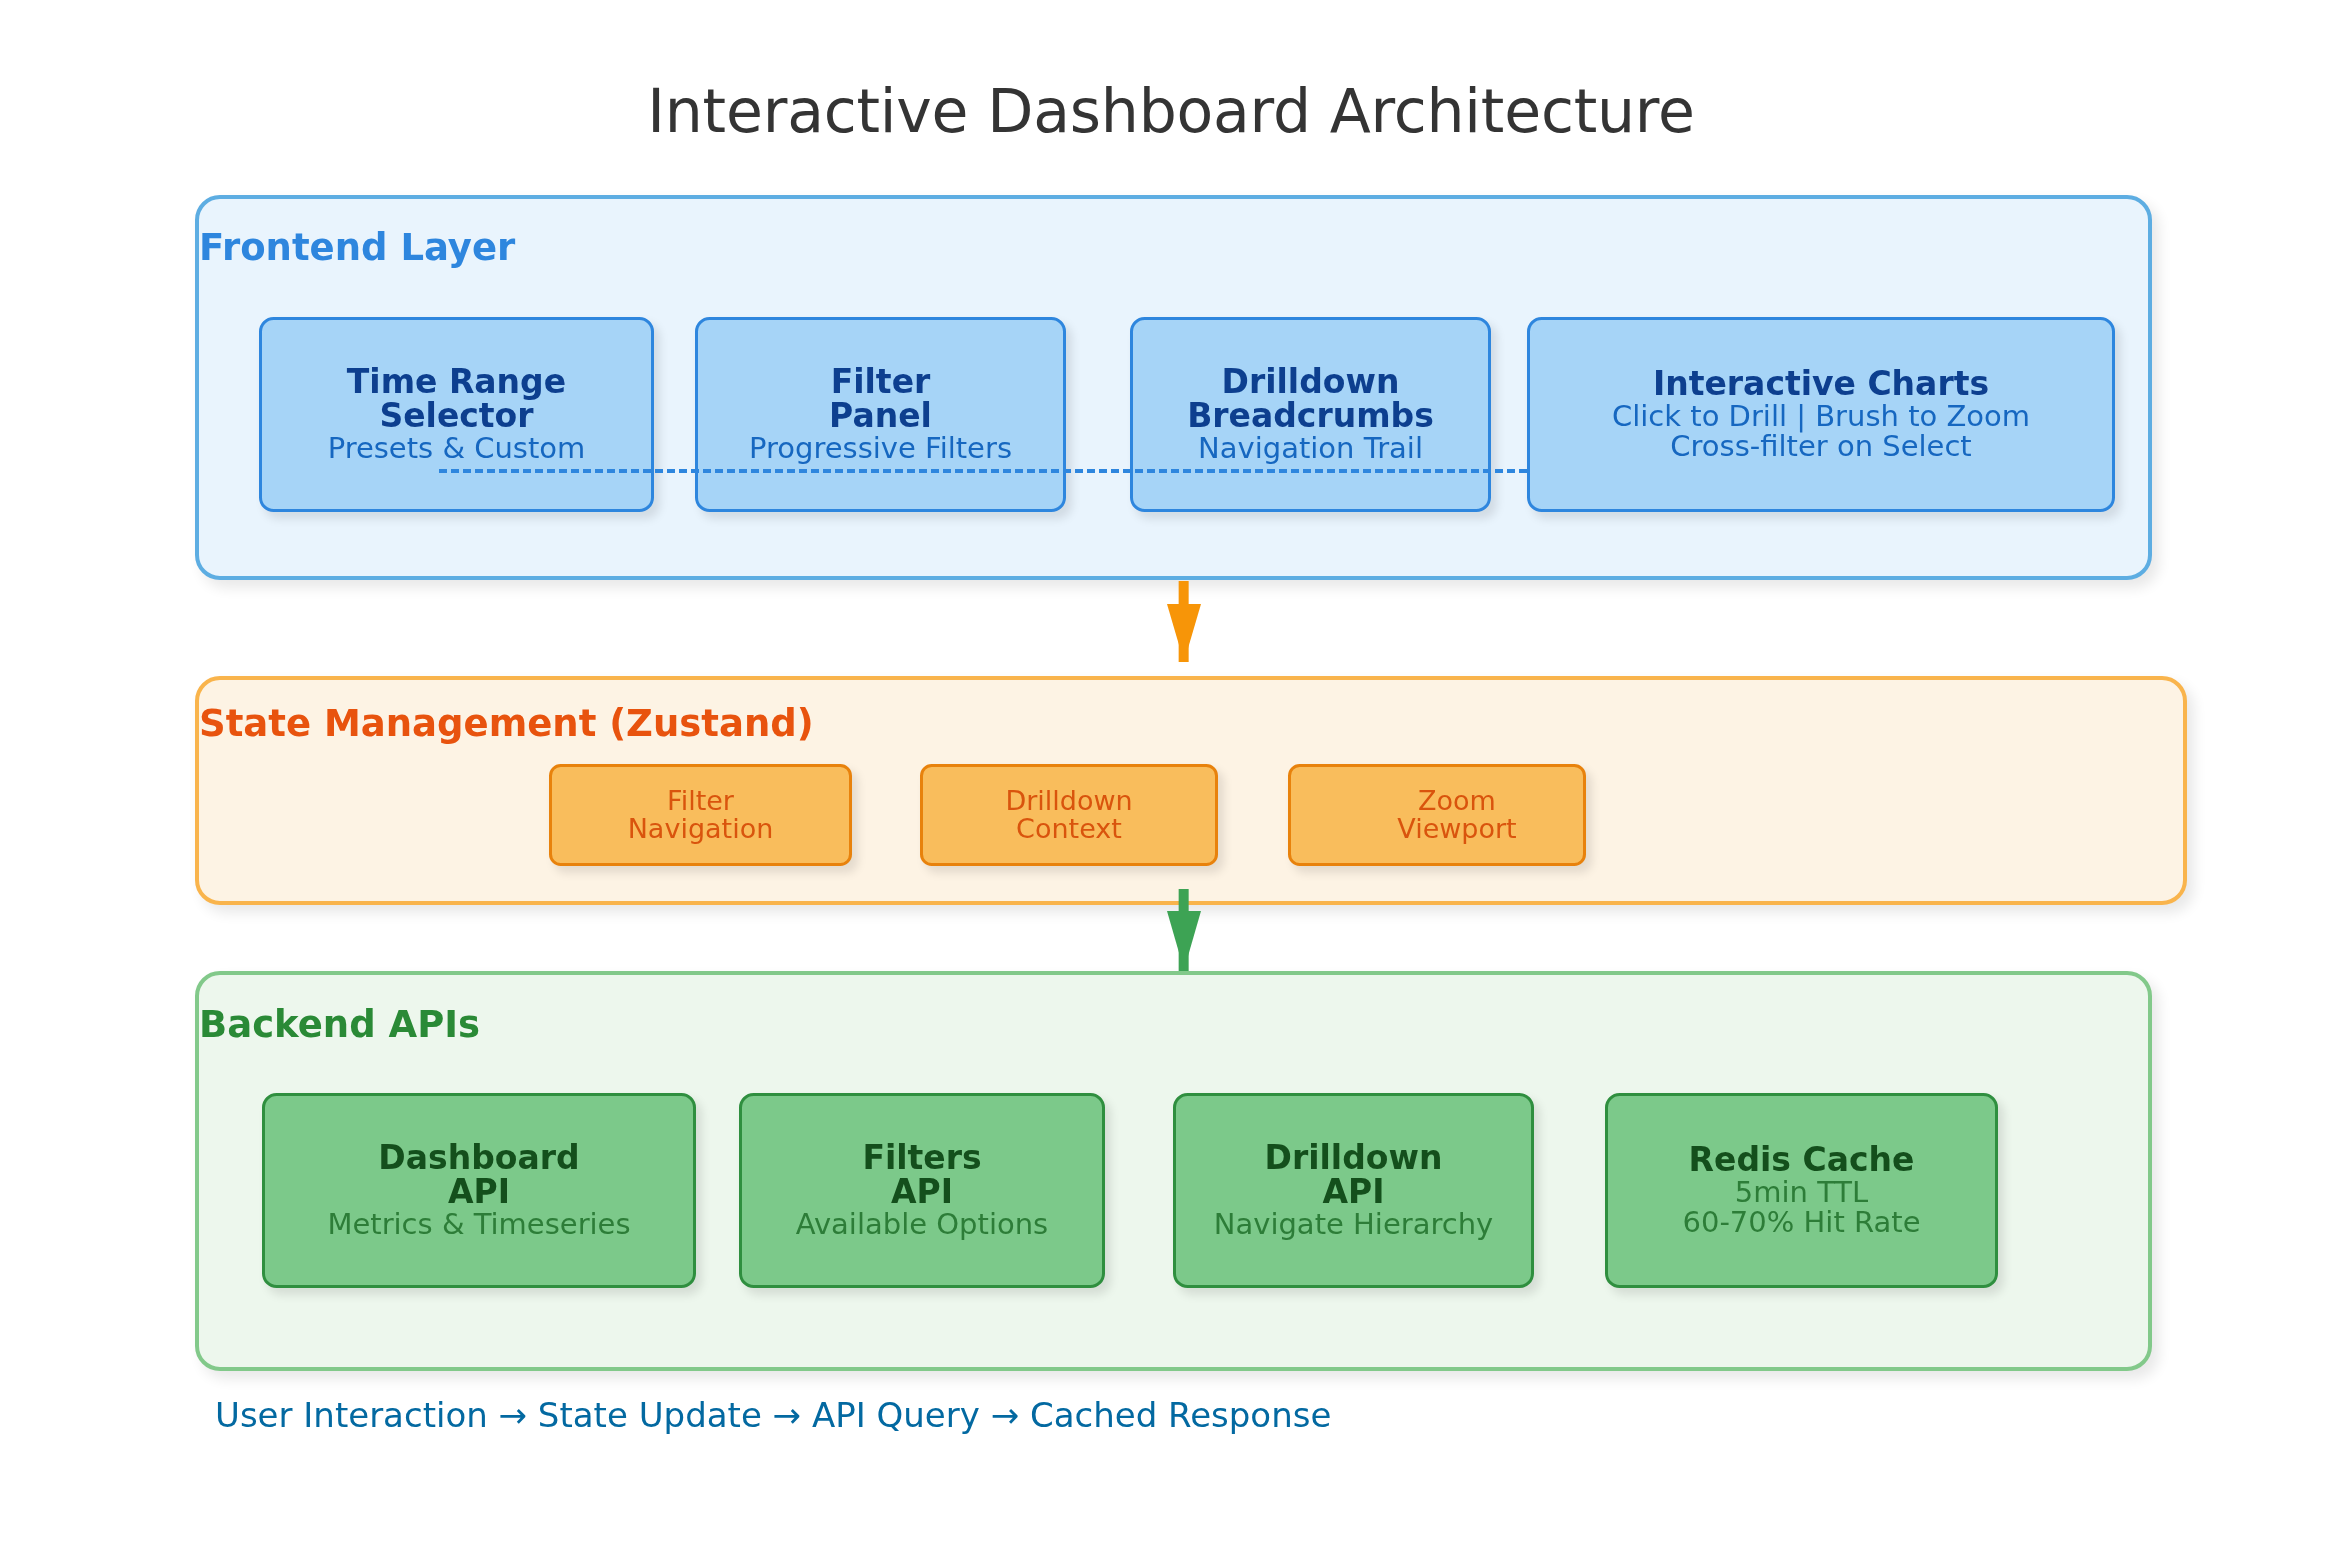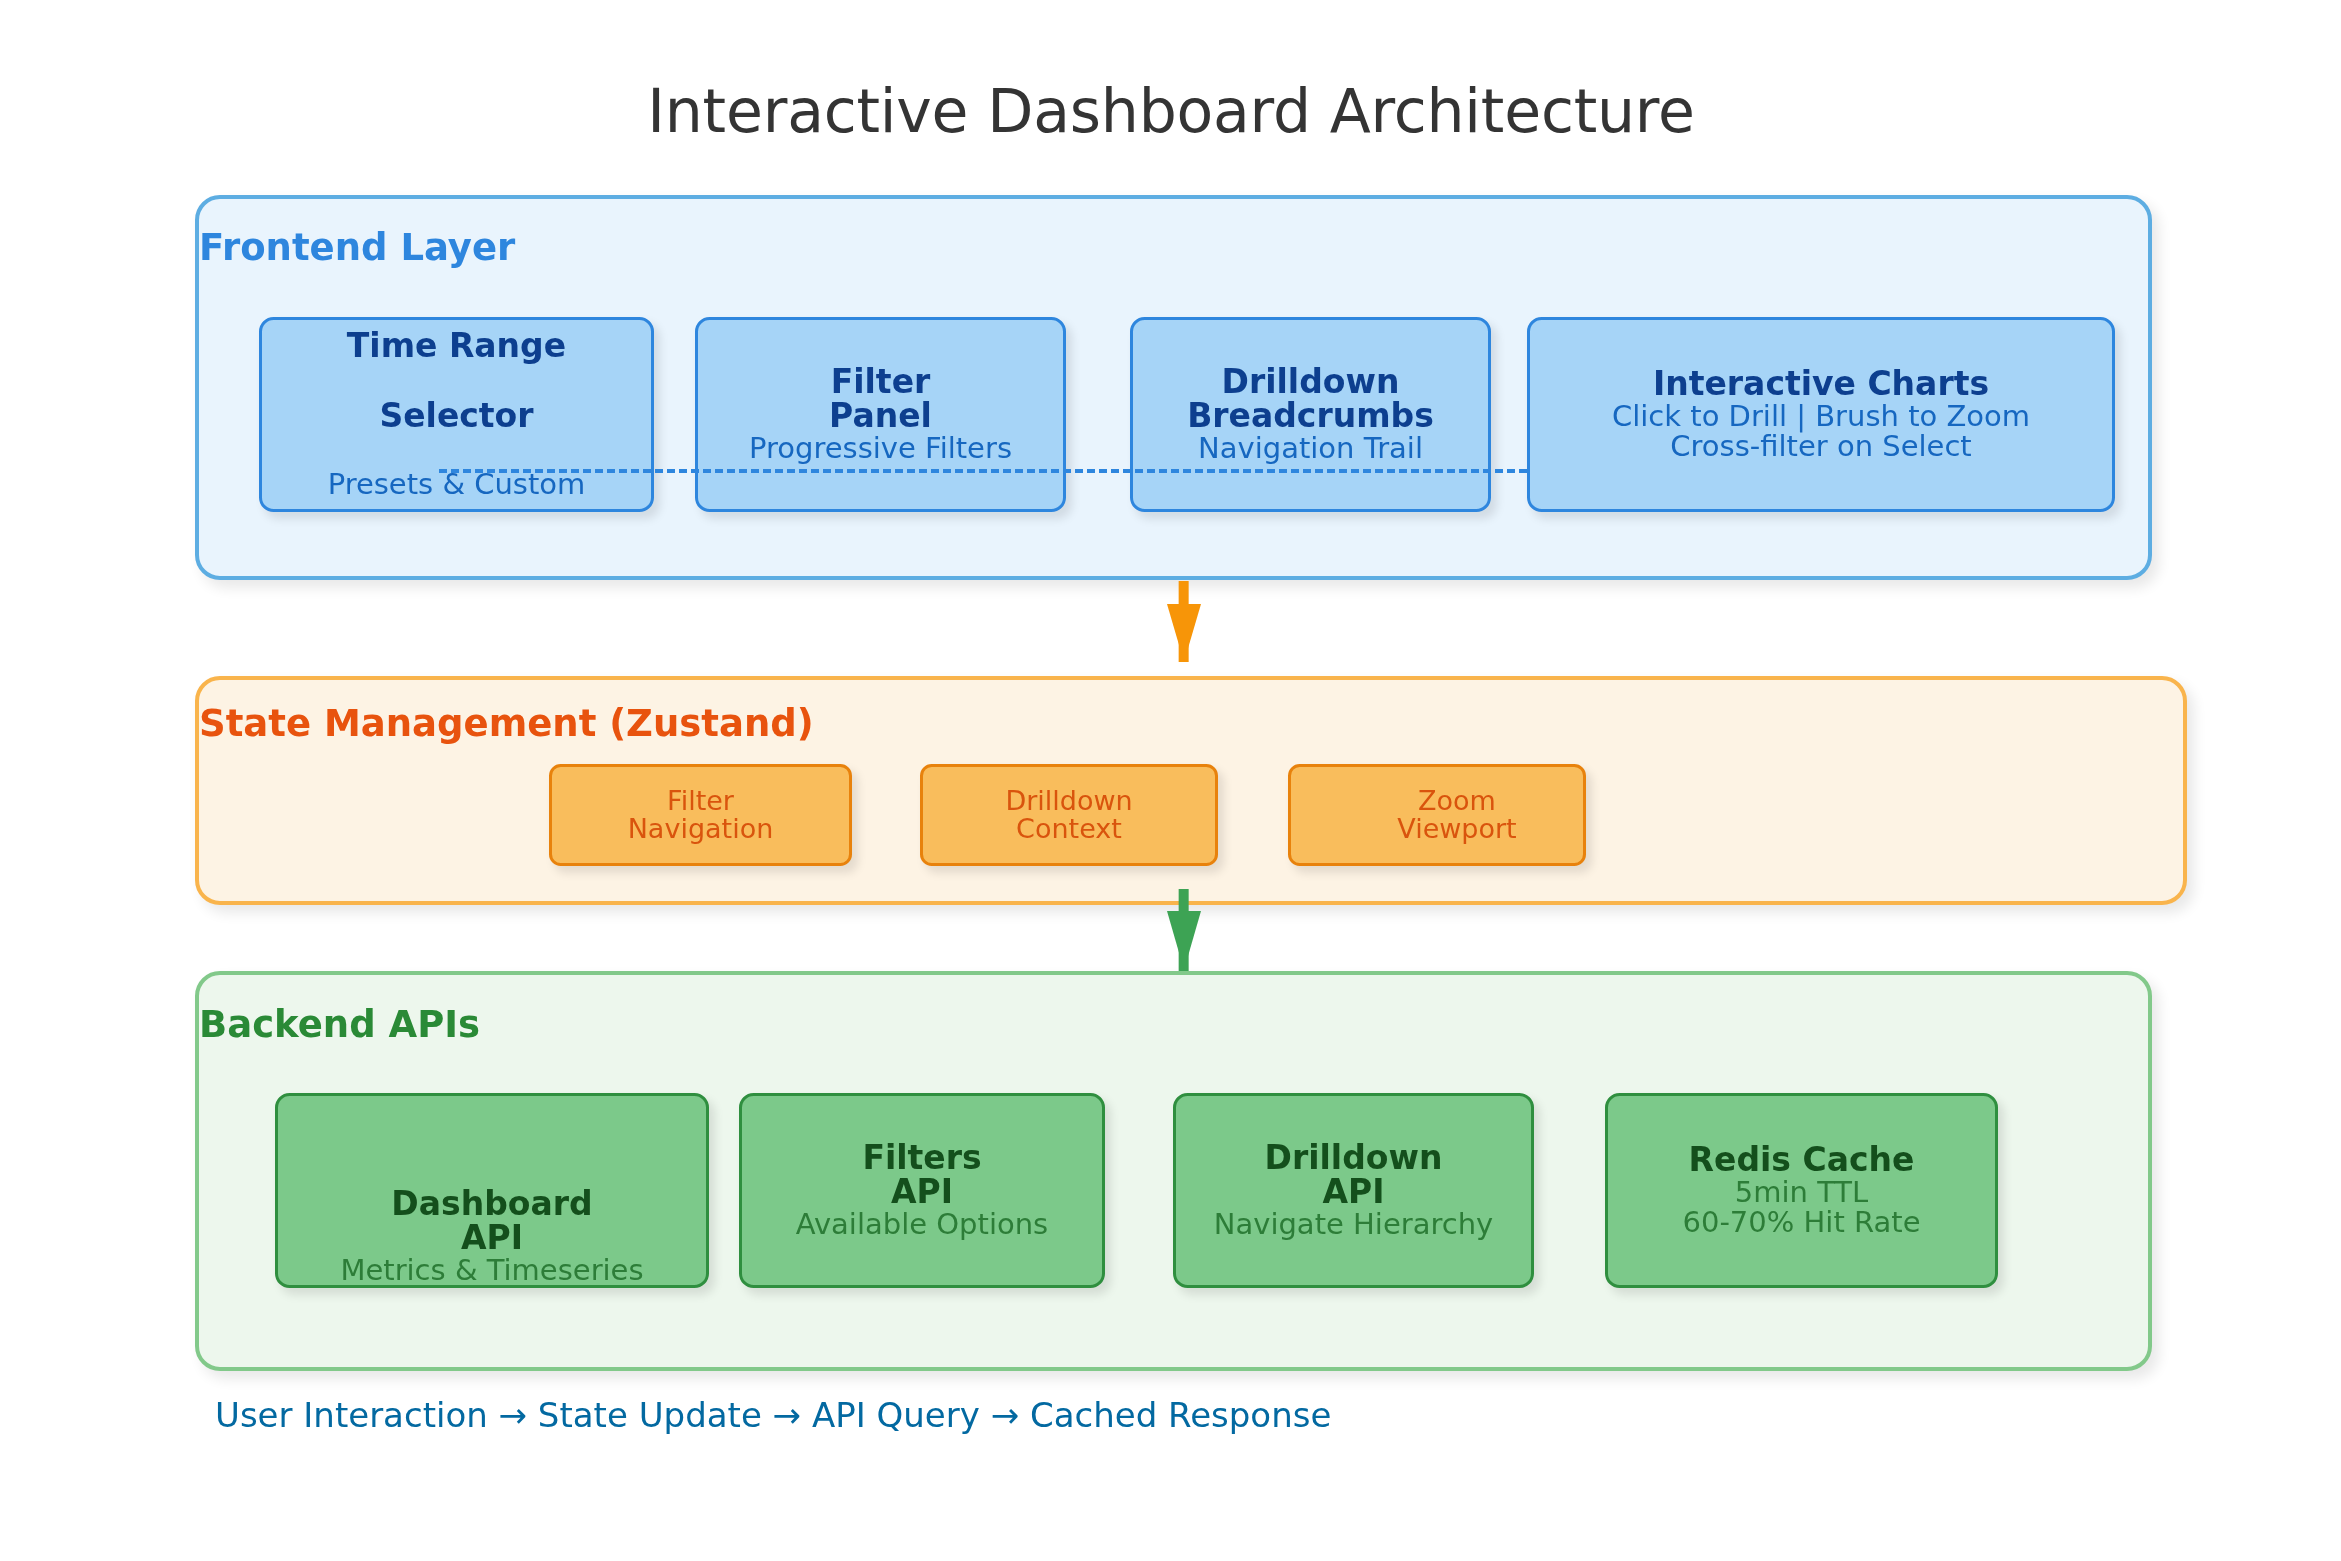--- a/index.html
+++ b/index.html
@@ -230,21 +230,21 @@
 <body>
 
 <div class="canvas">
 
   <div class="page-title">Interactive Dashboard Architecture</div>
 
   <div class="layer layer--frontend">
     <div class="layer-title">Frontend Layer</div>
   </div>
 
-  <div class="node node--fe" style="left:259px; width:395px;gap:36px;">
+  <div class="node node--fe" style="left:259px; width:395px;">
     <div class="node-title">Time Range</div>
     <div class="node-title">Selector</div>
     <div class="node-sub">Presets &amp; Custom</div>
   </div>
 
   <div class="node node--fe" style="left:695px; width:371px;">
     <div class="node-title">Filter</div>
     <div class="node-title">Panel</div>
     <div class="node-sub">Progressive Filters</div>
   </div>
@@ -289,21 +289,21 @@
 
   <div class="arrow arrow--green">
     <div class="shaft"></div>
     <div class="head"></div>
   </div>
 
   <div class="layer layer--backend">
     <div class="layer-title">Backend APIs</div>
   </div>
 
-  <div class="node node--be" style="left:275px; width:434px;justify-content:flex-end;">
+  <div class="node node--be" style="left:262px; width:434px;">
     <div class="node-title">Dashboard</div>
     <div class="node-title">API</div>
     <div class="node-sub overflow">Metrics &amp; Timeseries</div>
   </div>
 
   <div class="node node--be" style="left:739px; width:366px;">
     <div class="node-title">Filters</div>
     <div class="node-title">API</div>
     <div class="node-sub overflow">Available Options</div>
   </div>

